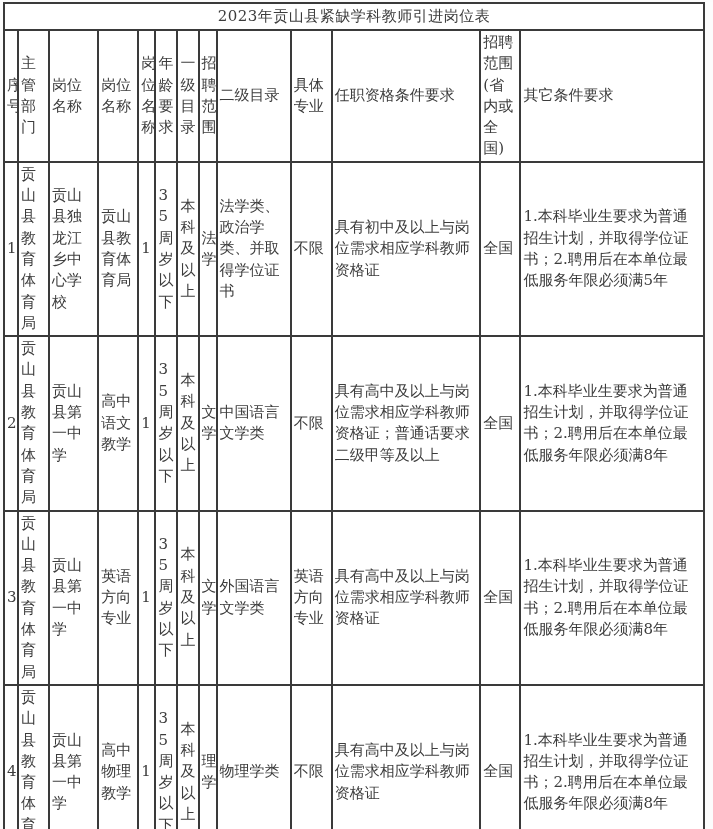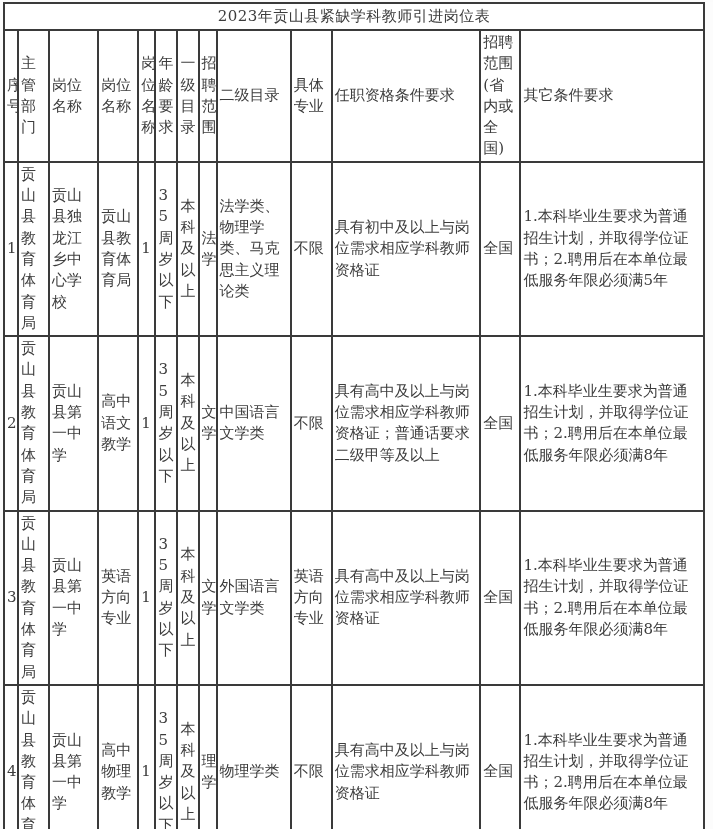--- a/index.html
+++ b/index.html
@@ -92,21 +92,21 @@
     <tbody>
       <tr class="r1">
         <td>1</td>
         <td>贡山县教育体育局</td>
         <td>贡山县独龙江乡中心学校</td>
         <td>贡山县教育体育局</td>
         <td>1</td>
         <td>35周岁以下</td>
         <td>本科及以上</td>
         <td>法学</td>
-        <td>法学类、物理学类、马克思主义理论类</td>
+        <td>法学类、政治学类、并取得学位证书</td>
         <td>不限</td>
         <td>具有初中及以上与岗位需求相应学科教师资格证</td>
         <td>全国</td>
         <td>1.本科毕业生要求为普通招生计划，并取得学位证书；2.聘用后在本单位最低服务年限必须满5年</td>
       </tr>
       <tr class="r2">
         <td>2</td>
         <td>贡山县教育体育局</td>
         <td>贡山县第一中学</td>
         <td>高中语文教学</td>

